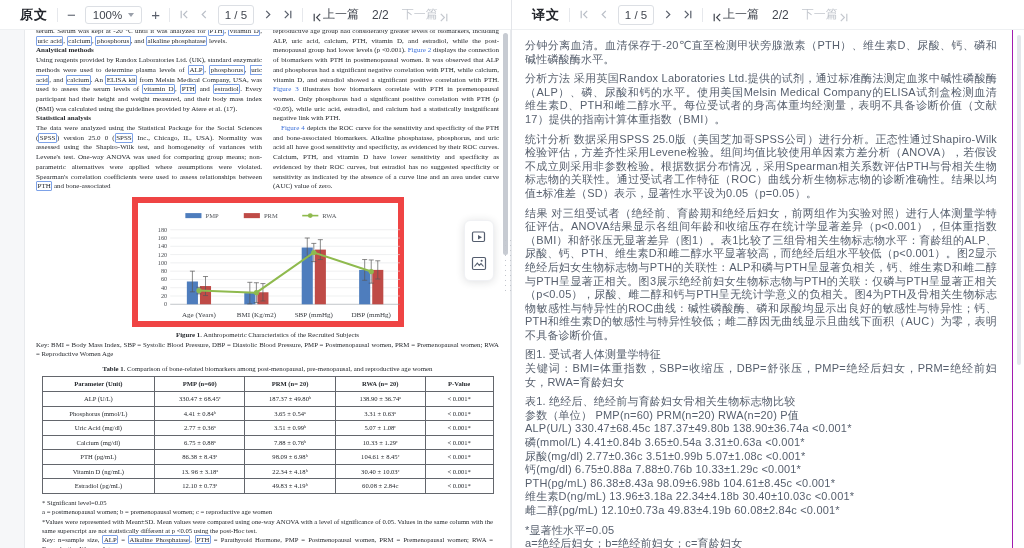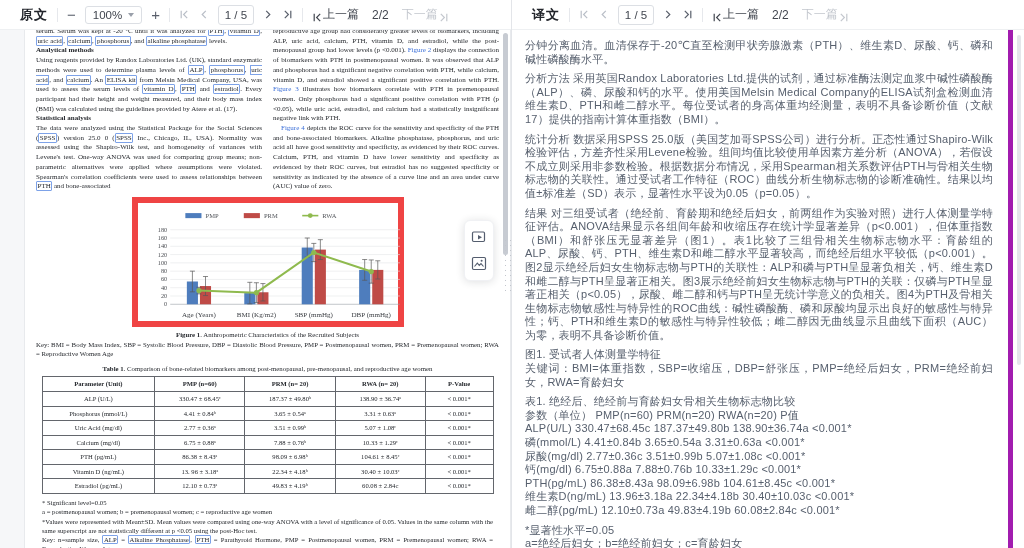--- a/index.html
+++ b/index.html
@@ -63,21 +63,21 @@
   .float-tools svg { display:block; cursor:pointer; }
 
   .doc-scroll { position:absolute; right:3px; top:3px; width:5px; height:222px;
     background:#c7cbd2; border-radius:3px; }
 
   .drag-dots { position:absolute; left:503px; top:238px; width:10px; height:54px; z-index:5;
     background-image:radial-gradient(#c2c6cd 0.9px, transparent 1px); background-size:5px 5px; cursor:col-resize; }
 
   
   .trans-body { position:relative; flex:1; overflow:hidden; background:#fff; }
-  .trans-card { position:absolute; top:0; left:0; right:11px; bottom:0; border-right:5px solid #a21caf;
+  .trans-card { position:absolute; top:0; left:0; right:11px; bottom:0; border-right:1px solid #a21caf;
     padding:9px 15px 0 13px; overflow:hidden; }
   .trans-card p { font-size:11px; line-height:13.6px; color:#565f6d; letter-spacing:.2px;
     margin:0 0 6px 0; text-align:justify; }
   .trans-scroll { position:absolute; right:3px; top:5px; width:4px; height:330px;
     background:#e4e7eb; border-radius:2px; }
 </style>
 </head>
 <body>
 
 <div class="app">

